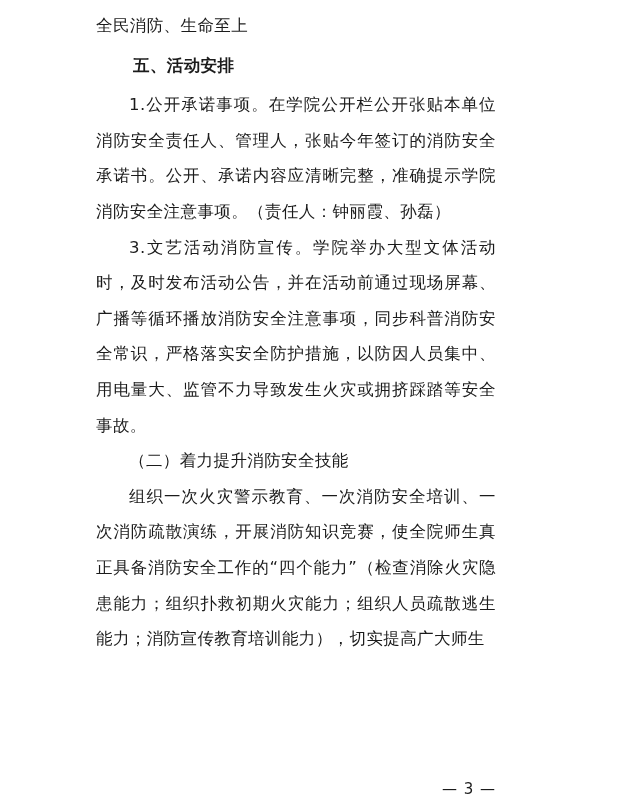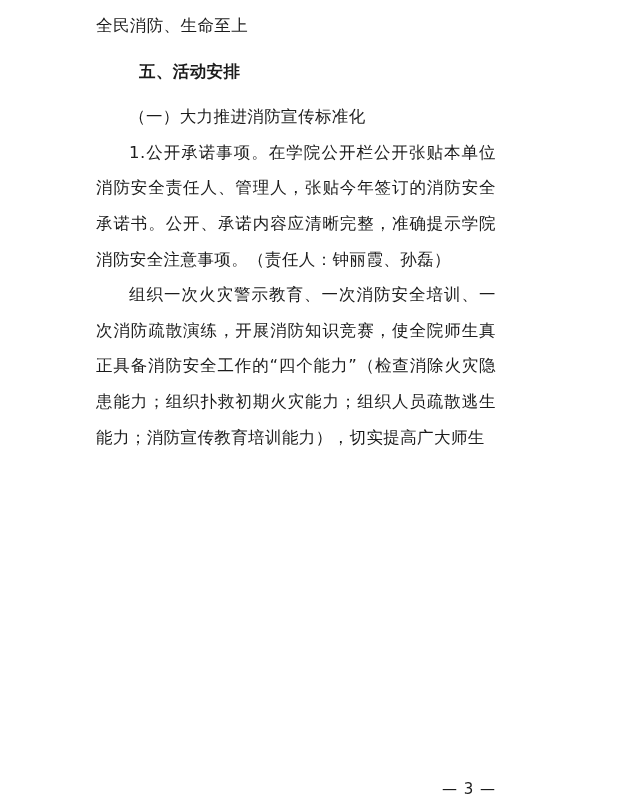--- a/index.html
+++ b/index.html
@@ -31,21 +31,21 @@
   }
   .para {
     margin: 0;
     padding: 0;
     text-indent: 2em;
   }
   .para.no-indent {
     text-indent: 0;
   }
   .heading {
-    margin: 10px;
+    margin: 4px;
     padding: 0;
     font-weight: bold;
     text-indent: 2em;
     font-size: 16.5px;
     line-height: 35.6px;
   }
   .footer-page {
     position: absolute;
     right: 52px;
     bottom: 4px;
@@ -58,27 +58,28 @@
 <body>
 
 <div class="page">
 
   <div class="doc-body">
 
     <p class="para no-indent">全民消防、生命至上</p>
 
     <p class="heading">五、活动安排</p>
 
-    <p class="para">（一）大力推进消防宣传标准化</p>
 
     <p class="para">1.公开承诺事项。在学院公开栏公开张贴本单位消防安全责任人、管理人，张贴今年签订的消防安全承诺书。公开、承诺内容应清晰完整，准确提示学院消防安全注意事项。（责任人：钟丽霞、孙磊）</p>
 
 
+    <p class="para">3.文艺活动消防宣传。学院举办大型文体活动时，及时发布活动公告，并在活动前通过现场屏幕、广播等循环播放消防安全注意事项，同步科普消防安全常识，严格落实安全防护措施，以防因人员集中、用电量大、监管不力导致发生火灾或拥挤踩踏等安全事故。</p>
 
 
+    <p class="para">（二）着力提升消防安全技能</p>
 
     <p class="para">组织一次火灾警示教育、一次消防安全培训、一次消防疏散演练，开展消防知识竞赛，使全院师生真正具备消防安全工作的“四个能力”（检查消除火灾隐患能力；组织扑救初期火灾能力；组织人员疏散逃生能力；消防宣传教育培训能力），切实提高广大师生</p>
 
   </div>
 
   <div class="footer-page">— 3 —</div>
 
 </div>
 
 </body></html>

